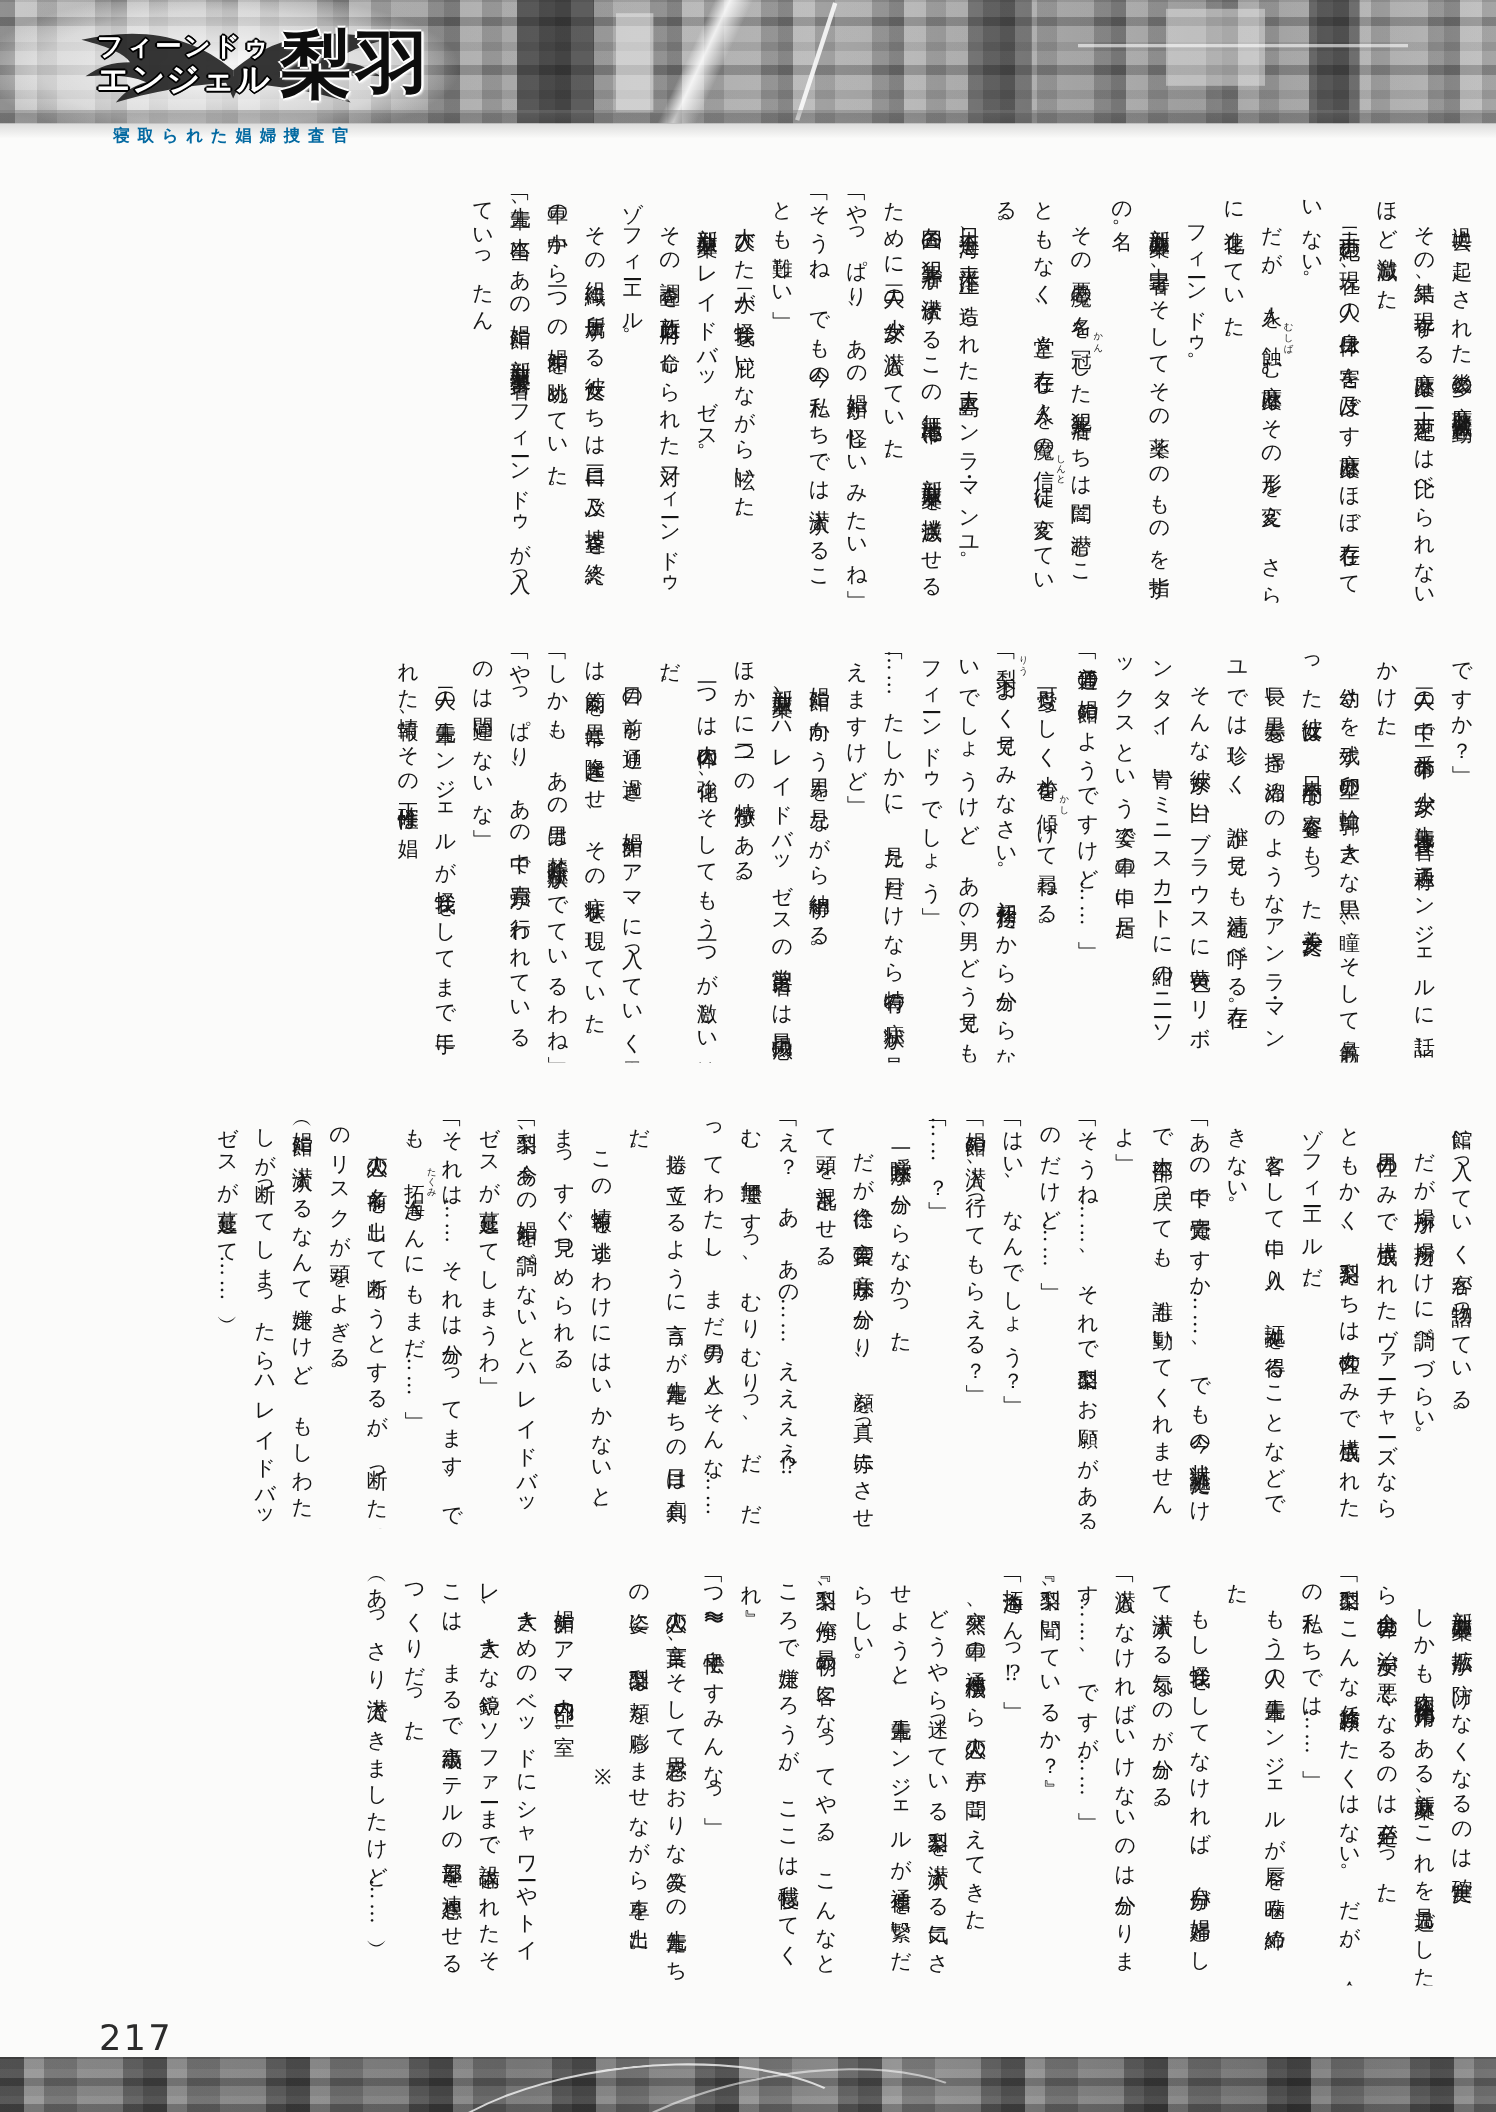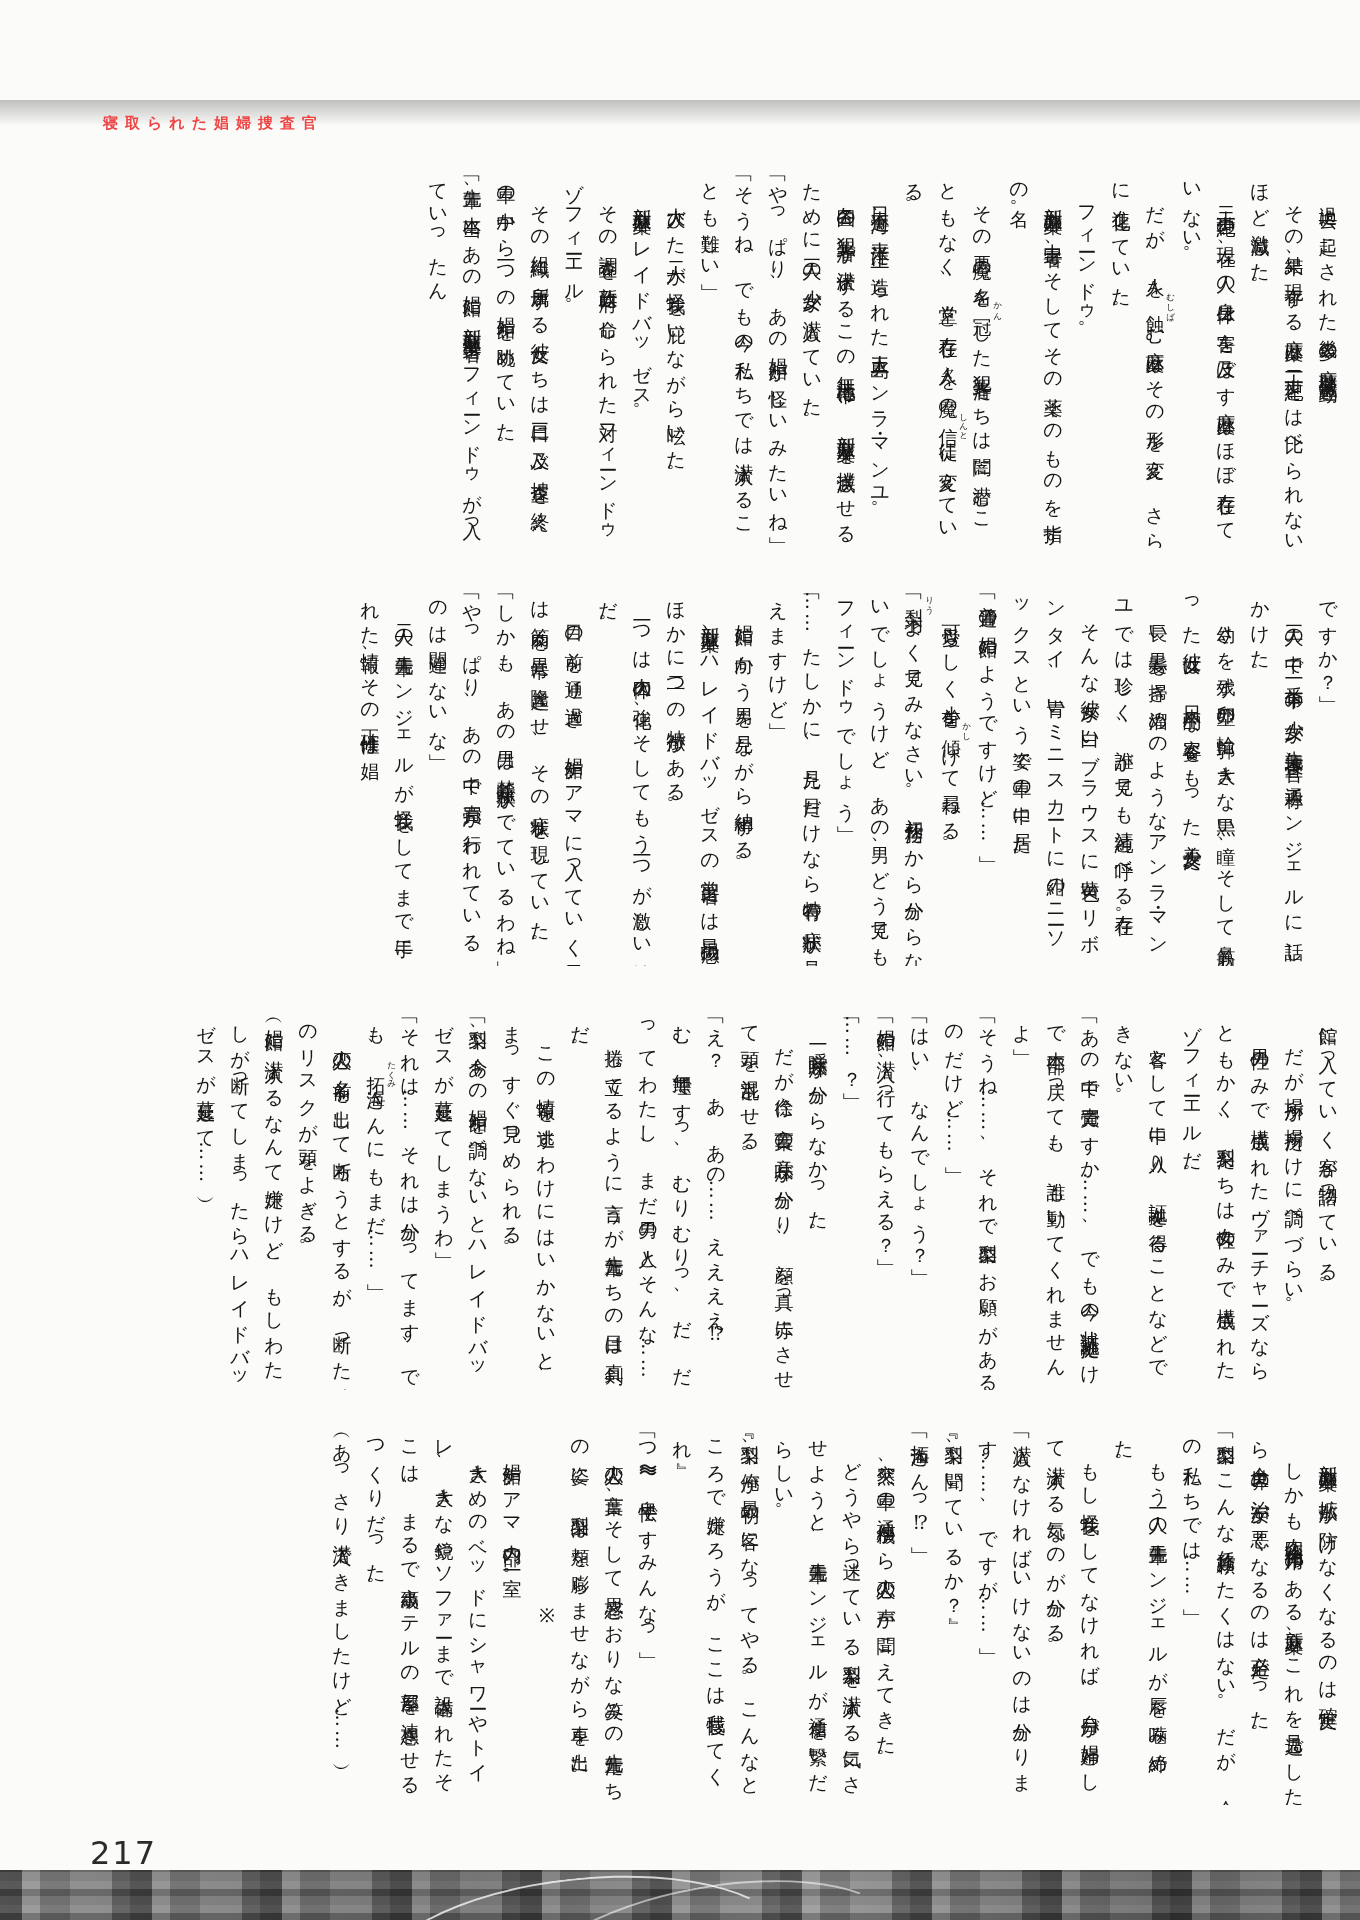--- a/index.html
+++ b/index.html
@@ -25,21 +25,21 @@
       font-family:"DejaVu Sans","Liberation Sans",sans-serif;}
   .title-kana{display:flex;flex-direction:column;line-height:1.12;font-weight:bold;color:#fff;
       text-shadow:2px 0 0 #000,-2px 0 0 #000,0 2px 0 #000,0 -2px 0 #000,1px 1px 0 #000,-1px -1px 0 #000,1px -1px 0 #000,-1px 1px 0 #000;}
   .title-kana .l1{font-size:24px;letter-spacing:2px;}
   .title-kana .l2{font-size:30px;letter-spacing:1px;}
   .title-name{font-family:"DejaVu Serif","Liberation Serif",serif;font-weight:bold;font-size:66px;
       color:#0d0d0d;margin-left:8px;letter-spacing:3px;
       text-shadow:2px 0 0 #fff,-2px 0 0 #fff,0 2px 0 #fff,0 -2px 0 #fff,2px 2px 2px rgba(255,255,255,.8);}
 
   .subtitle{position:absolute;left:103px;top:114px;font-size:15px;font-weight:bold;
-      letter-spacing:7px;color:#ef4444;}
+      letter-spacing:7px;color:#0369a1;}
 
   
   .band{position:absolute;left:100px;width:1246px;height:378px;
       writing-mode:vertical-rl;text-orientation:mixed;overflow:hidden;
       font-size:19px;line-height:34px;letter-spacing:3px;color:#161616;}
   .band p{margin:0;padding:0;}
   .band p.divider{text-align:center;}
   .band ruby rt{font-size:8.5px;letter-spacing:0;line-height:1;}
   .b1{top:170px;}
   .b2{top:588px;}
@@ -61,20 +61,44 @@
   .arc{position:absolute;border:2px solid transparent;border-top-color:rgba(255,255,255,.75);
       border-radius:50%;}
   .arc.a1{left:370px;top:8px;width:420px;height:170px;transform:rotate(-6deg);}
   .arc.a2{left:520px;top:16px;width:380px;height:150px;transform:rotate(-10deg);border-top-color:rgba(255,255,255,.55);}
 </style>
 </head>
 <body>
 
 <div class="page">
 
+  <div class="header-deco">
+
+    <div class="hb" style="left:470px;top:0;width:70px;height:112px;background:rgba(20,20,20,.55);"></div>
+    <div class="hb" style="left:560px;top:12px;width:34px;height:90px;background:rgba(240,240,240,.5);"></div>
+    <div class="hb" style="left:880px;top:0;width:58px;height:112px;background:rgba(30,30,30,.4);"></div>
+    <div class="hb" style="left:1060px;top:8px;width:90px;height:70px;background:rgba(235,235,235,.45);"></div>
+    <div class="hb" style="left:1190px;top:0;width:46px;height:112px;background:rgba(25,25,25,.45);"></div>
+    <div class="hb" style="left:740px;top:0;width:4px;height:112px;background:rgba(255,255,255,.85);transform:rotate(18deg);"></div>
+    <div class="hb" style="left:980px;top:40px;width:300px;height:3px;background:rgba(255,255,255,.6);"></div>
+
+    <svg class="wings" viewBox="0 0 320 100" aria-hidden="true">
+      <path d="M160 52 C120 18 70 8 10 22 C40 30 52 36 58 44 C40 44 28 48 14 58 C44 56 62 58 74 64 C60 68 52 74 44 84 C90 70 130 66 160 64 Z" fill="#1c1c1c"></path>
+      <path d="M160 52 C200 18 250 8 310 22 C280 30 268 36 262 44 C280 44 292 48 306 58 C276 56 258 58 246 64 C260 68 268 74 276 84 C230 70 190 66 160 64 Z" fill="#1c1c1c"></path>
+      <path d="M150 58 L170 58 L160 80 Z" fill="#1c1c1c"></path>
+    </svg>
+
+    <div class="title-block">
+      <div class="title-kana">
+        <div class="l1">フィーンドゥ</div>
+        <div class="l2">エンジェル</div>
+      </div>
+      <div class="title-name">梨羽</div>
+    </div>
+  </div>
   <div class="header-fade"></div>
 
   <div class="subtitle">寝取られた娼婦捜査官</div>
 
   <div class="band b1">
       <p>　過去に起こされた幾多の麻薬撲滅運動。</p>
       <p>　その結果、現存する麻薬は二十一世紀とは比べられないほど激減した。</p>
       <p>　二十二世紀の現在、人の身体に害を及ぼす麻薬はほぼ存在していない。</p>
       <p>　だが、人を<ruby>蝕<rt>むしば</rt></ruby>む麻薬はその形を変え、さらに進化していた。</p>
       <p>　フィーンドゥ。</p>

